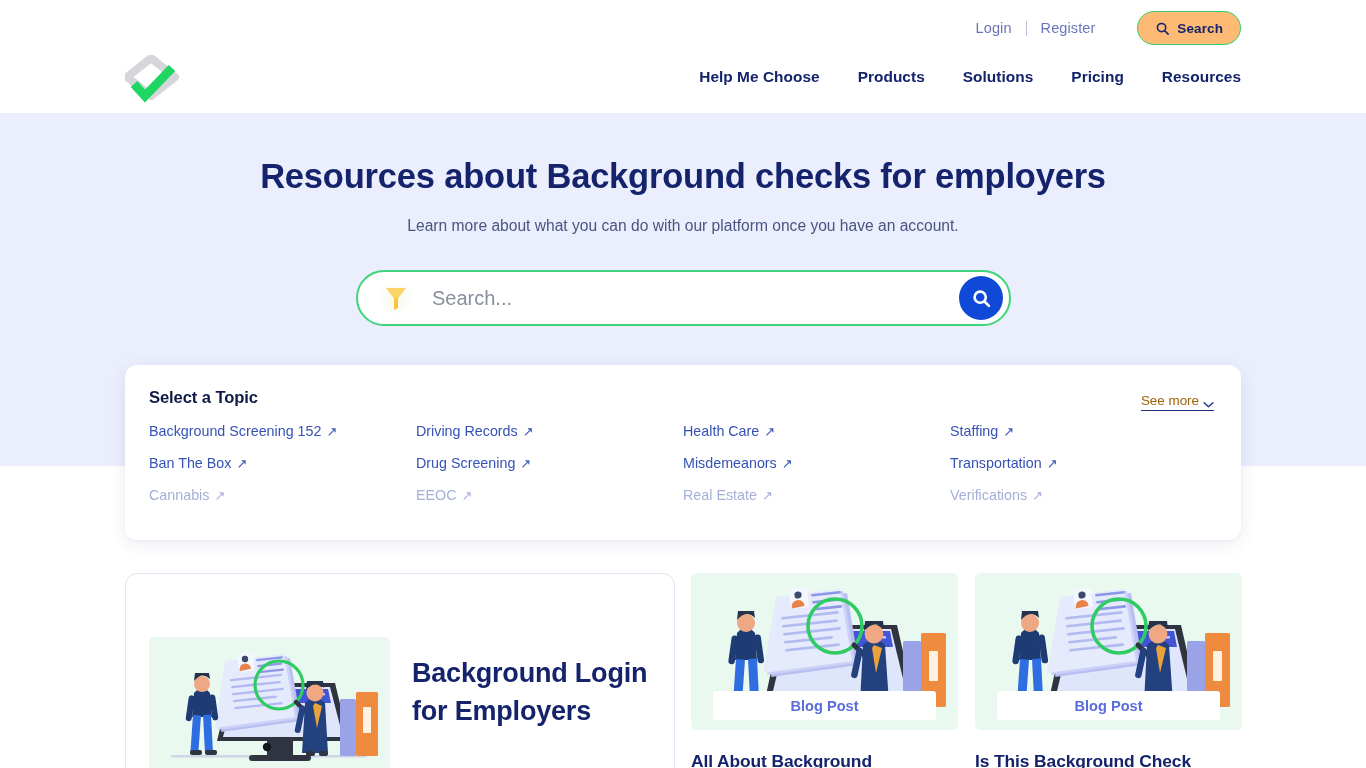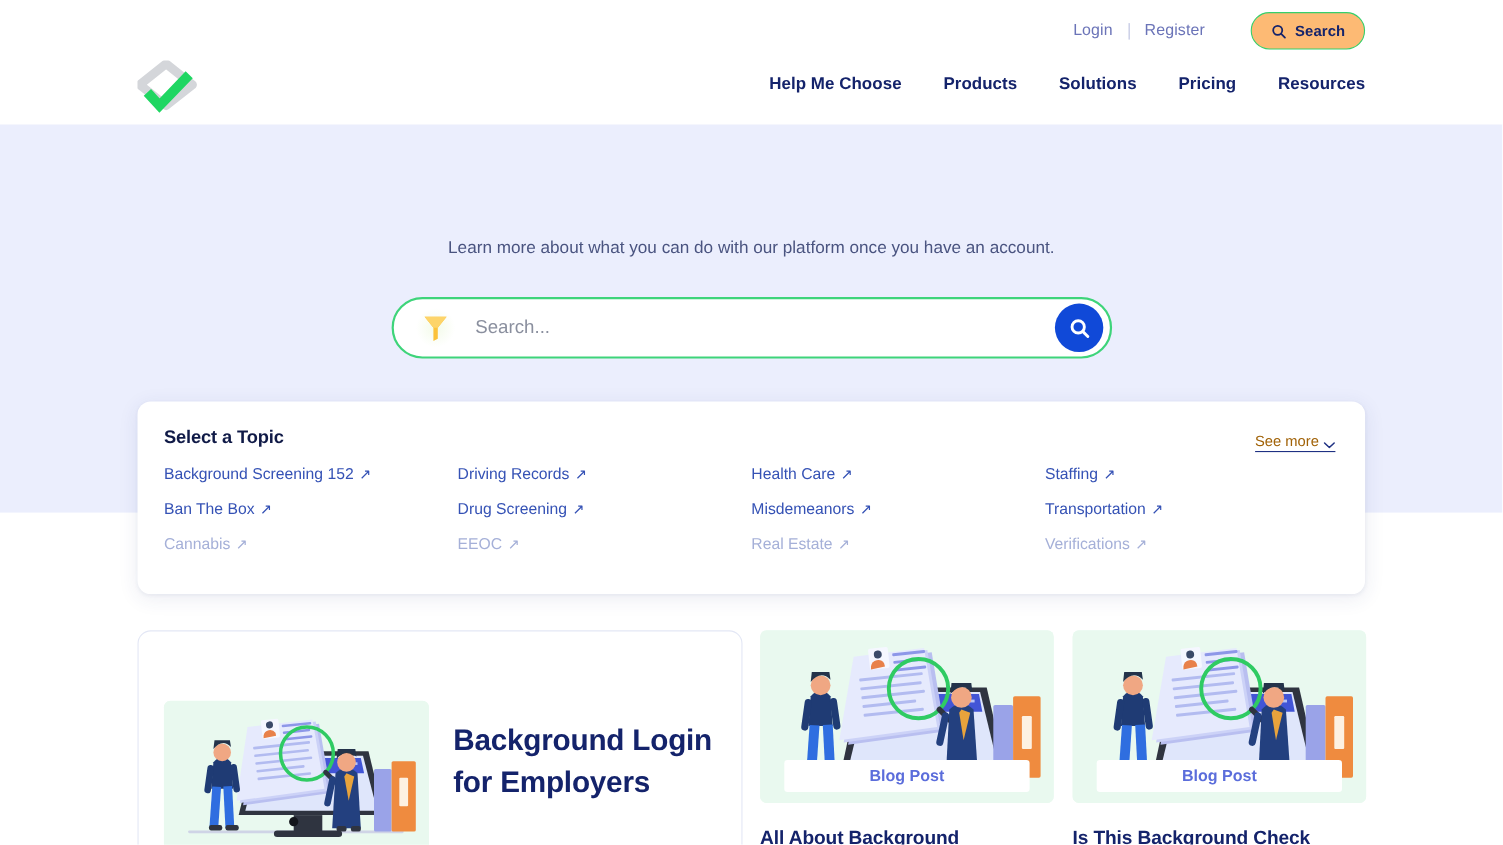--- a/index.html
+++ b/index.html
@@ -183,21 +183,21 @@
     background: radial-gradient(circle, #f3fbe9 0%, #ffffff 70%);
     display: flex; align-items: center; justify-content: center;
     flex: none;
   }
   .search-input {
     flex: 1;
     border: none;
     outline: none;
     background: transparent;
     font-family: "Liberation Sans", sans-serif;
-    font-size: 17px;
+    font-size: 20px;
     color: #0369a1;
     padding-left: 18px;
   }
   .search-input::placeholder { color: #8a8f9e; }
   .search-go {
     width: 44px; height: 44px;
     border-radius: 50%;
     background: #1049d8;
     display: flex; align-items: center; justify-content: center;
     flex: none;
@@ -372,20 +372,21 @@
     <nav class="mainnav">
       <a class="nav-item">Help Me Choose</a>
       <a class="nav-item">Products</a>
       <a class="nav-item">Solutions</a>
       <a class="nav-item">Pricing</a>
       <a class="nav-item">Resources</a>
     </nav>
   </div>
 
   <div class="hero">
+    <h1 class="hero-title">Resources about Background checks for employers</h1>
     <p class="hero-sub">Learn more about what you can do with our platform once you have an account.</p>
 
     <div class="searchbox">
       <span class="funnel-glow">
         <svg width="24" height="26" viewBox="0 0 24 26">
           <path d="M2 3 H22 L14 13 V23 L10 25 V13 Z" fill="#fbc23a"></path>
           <path d="M2 3 H22 L14 13 H10 Z" fill="#fdd469"></path>
         </svg>
       </span>
       <input class="search-input" type="text" placeholder="Search..." style="">

